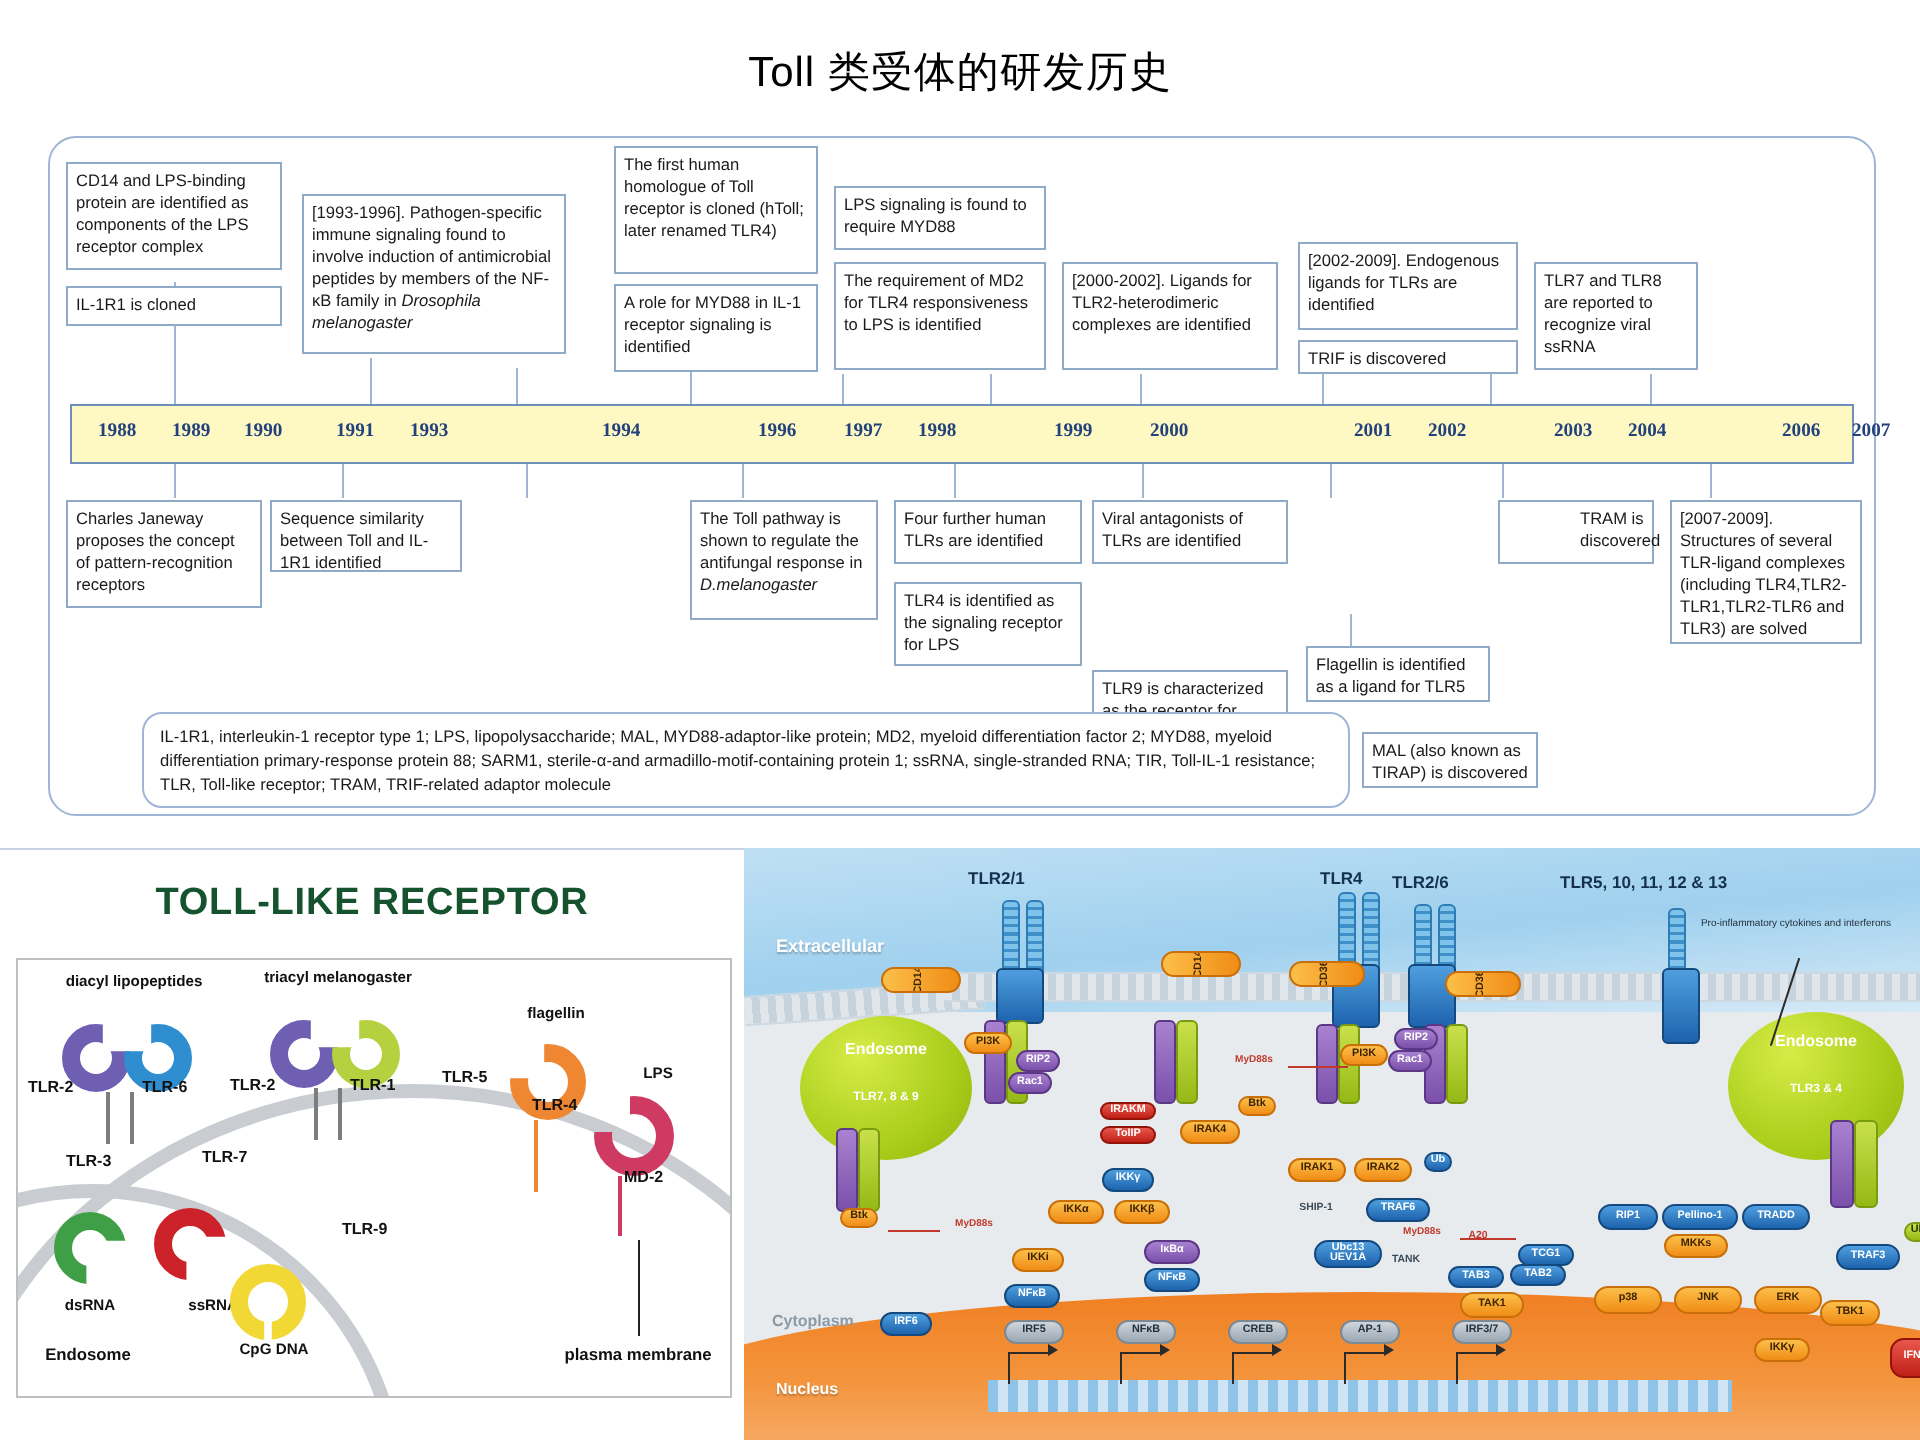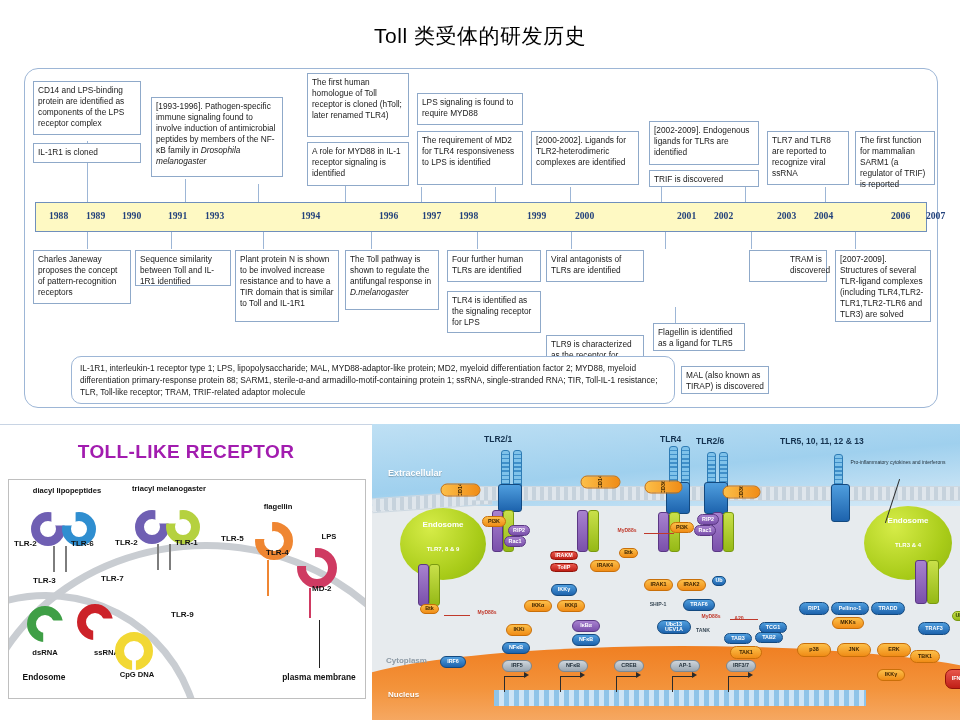--- a/index.html
+++ b/index.html
@@ -51,21 +51,21 @@
     background:#fff;padding:5px 8px;font-size:8.3px;line-height:1.45;color:#1a1a1a;
   }
 
   
   #tlr-panel{
     position:absolute;left:0px;top:424px;width:372px;height:296px;
     background:#fff;border-top:1px solid #c8d4e4;overflow:hidden;
   }
   #tlr-heading{
     position:absolute;left:0;top:16px;width:372px;text-align:center;
-    font-size:19px;font-weight:bold;color:#a21caf;letter-spacing:.4px;
+    font-size:19px;font-weight:bold;color:#14532d;letter-spacing:.4px;
   }
   #tlr-figure{
     position:absolute;left:8px;top:54px;width:356px;height:218px;
     border:1px solid #bfbfbf;background:#fff;overflow:hidden;
   }
   .memb{position:absolute;border:7px solid #c9cdd2;border-radius:50%;background:transparent;}
   .rcpt{position:absolute;font-size:8px;font-weight:bold;color:#111;}
   .lig{position:absolute;font-size:7.6px;font-weight:bold;color:#111;text-align:center;}
   .horse{position:absolute;border-radius:50%;box-sizing:border-box;}
   .stalk{position:absolute;width:2px;background:#7d7d7d;}
@@ -168,23 +168,20 @@
     </div>
 
     <div class="tbox" style="left:624px;top:101px;width:110px;height:17px;">
       <span>TRIF is discovered</span>
     </div>
 
     <div class="tbox" style="left:742px;top:62px;width:82px;height:54px;">
       <span>TLR7 and TLR8 are reported to recognize viral ssRNA</span>
     </div>
 
-    <div class="tbox" style="left:830px;top:62px;width:80px;height:54px;">
-      <span>The first function for mammalian SARM1 (a regulator of TRIF) is reported</span>
-    </div>
 
     <div id="year-axis">
       <div class="year" style="left:13px;">1988</div>
       <div class="year" style="left:50px;">1989</div>
       <div class="year" style="left:86px;">1990</div>
       <div class="year" style="left:132px;">1991</div>
       <div class="year" style="left:169px;">1993</div>
       <div class="year" style="left:265px;">1994</div>
       <div class="year" style="left:343px;">1996</div>
       <div class="year" style="left:386px;">1997</div>
@@ -211,23 +208,20 @@
     <div class="stem" style="left:830px;top:163px;height:17px;"></div>
 
     <div class="tbox" style="left:8px;top:181px;width:98px;height:54px;">
       <span>Charles Janeway proposes the concept of pattern-recognition receptors</span>
     </div>
 
     <div class="tbox" style="left:110px;top:181px;width:96px;height:36px;">
       <span>Sequence similarity between Toll and IL-1R1 identified</span>
     </div>
 
-    <div class="tbox" style="left:210px;top:181px;width:104px;height:72px;">
-      <span>Plant protein N is shown to be involved increase resistance and to have a TIR domain that is similar to Toll and IL-1R1</span>
-    </div>
 
     <div class="tbox" style="left:422px;top:181px;width:94px;height:32px;">
       <span>Four further human TLRs are identified</span>
     </div>
 
     <div class="tbox" style="left:320px;top:181px;width:94px;height:60px;">
       The Toll pathway is shown to regulate the antifungal response in <i>D.melanogaster</i>
     </div>
 
     <div class="tbox" style="left:422px;top:222px;width:94px;height:42px;">

